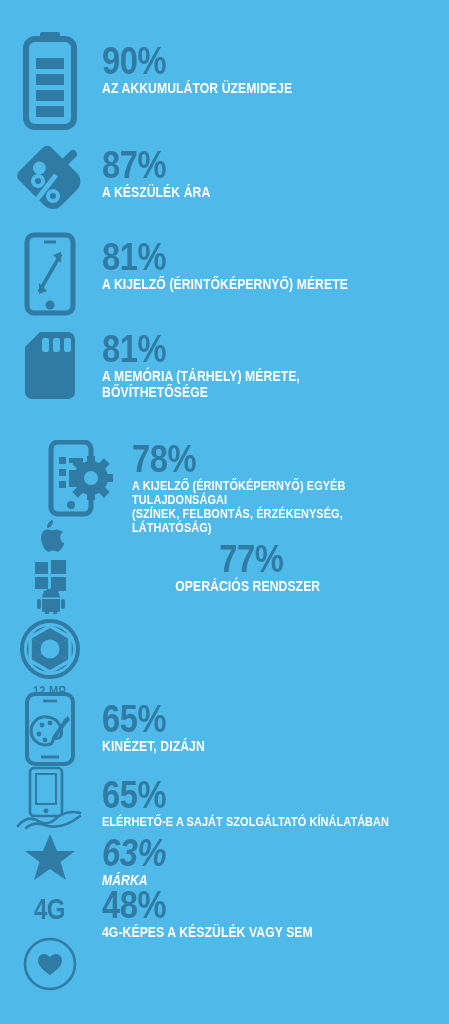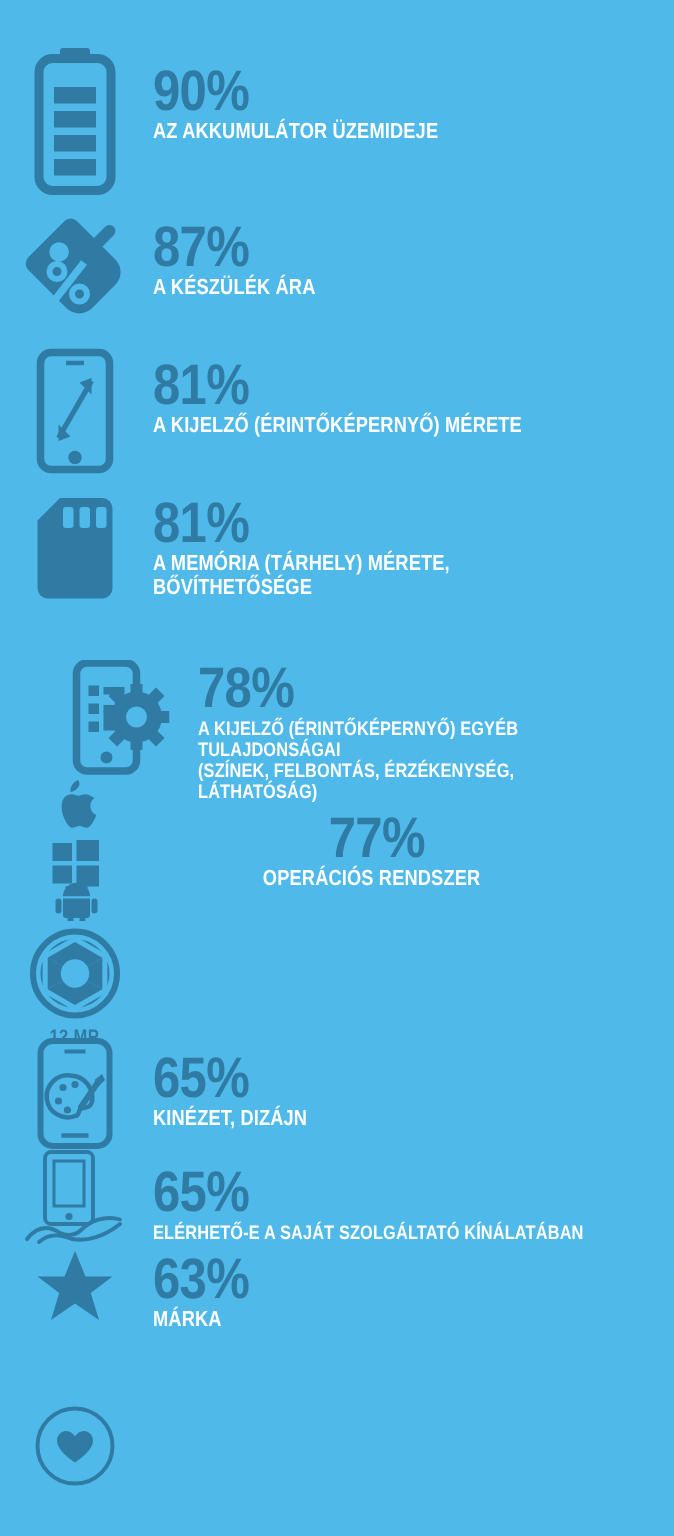--- a/index.html
+++ b/index.html
@@ -308,34 +308,43 @@
           <path d="M12 62 C20 55 28 58 34 60 C44 62 56 58 66 50" fill="none" stroke="#2f7ba4" stroke-width="2.6" stroke-linecap="round"></path>
         </svg>
       </span>
     </div>
     <div class="text-cell" style="padding-top:12px;">
       <span class="pct">65%</span>
       <span class="label sm">ELÉRHETŐ-E A SAJÁT SZOLGÁLTATÓ KÍNÁLATÁBAN</span>
     </div>
   </div>
 
-  <div class="row" style="top:832px;">
+  <div class="row" style="top:832px;font-style:italic;">
     <div class="icon-cell">
       <span>
         <svg width="54" height="52" viewBox="0 0 54 52">
           <polygon points="27,2 34,19 52,19 37.5,30 43,48 27,37 11,48 16.5,30 2,19 20,19" fill="#2f7ba4"></polygon>
         </svg>
       </span>
     </div>
     <div class="text-cell" style="padding-top:4px;">
       <span class="pct">63%</span>
       <span class="label">MÁRKA</span>
     </div>
   </div>
 
+  <div class="row" style="top:886px;">
+    <div class="icon-cell" style="padding-top:8px;">
+      <span class="fourg">4G</span>
+    </div>
+    <div class="text-cell" style="padding-top:2px;">
+      <span class="pct">48%</span>
+      <span class="label">4G-KÉPES A KÉSZÜLÉK VAGY SEM</span>
+    </div>
+  </div>
 
   <div class="row" style="top:936px;">
     <div class="icon-cell">
       <span>
         <svg width="56" height="56" viewBox="0 0 56 56">
           <circle cx="28" cy="28" r="25" fill="none" stroke="#2f7ba4" stroke-width="2.6"></circle>
           <path d="M28 39 C28 39 16 31.5 16 24.5 C16 20.5 19 18 22 18 C24.6 18 27 20 28 21.6 C29 20 31.4 18 34 18 C37 18 40 20.5 40 24.5 C40 31.5 28 39 28 39 Z" fill="#2f7ba4"></path>
         </svg>
       </span>
     </div>

